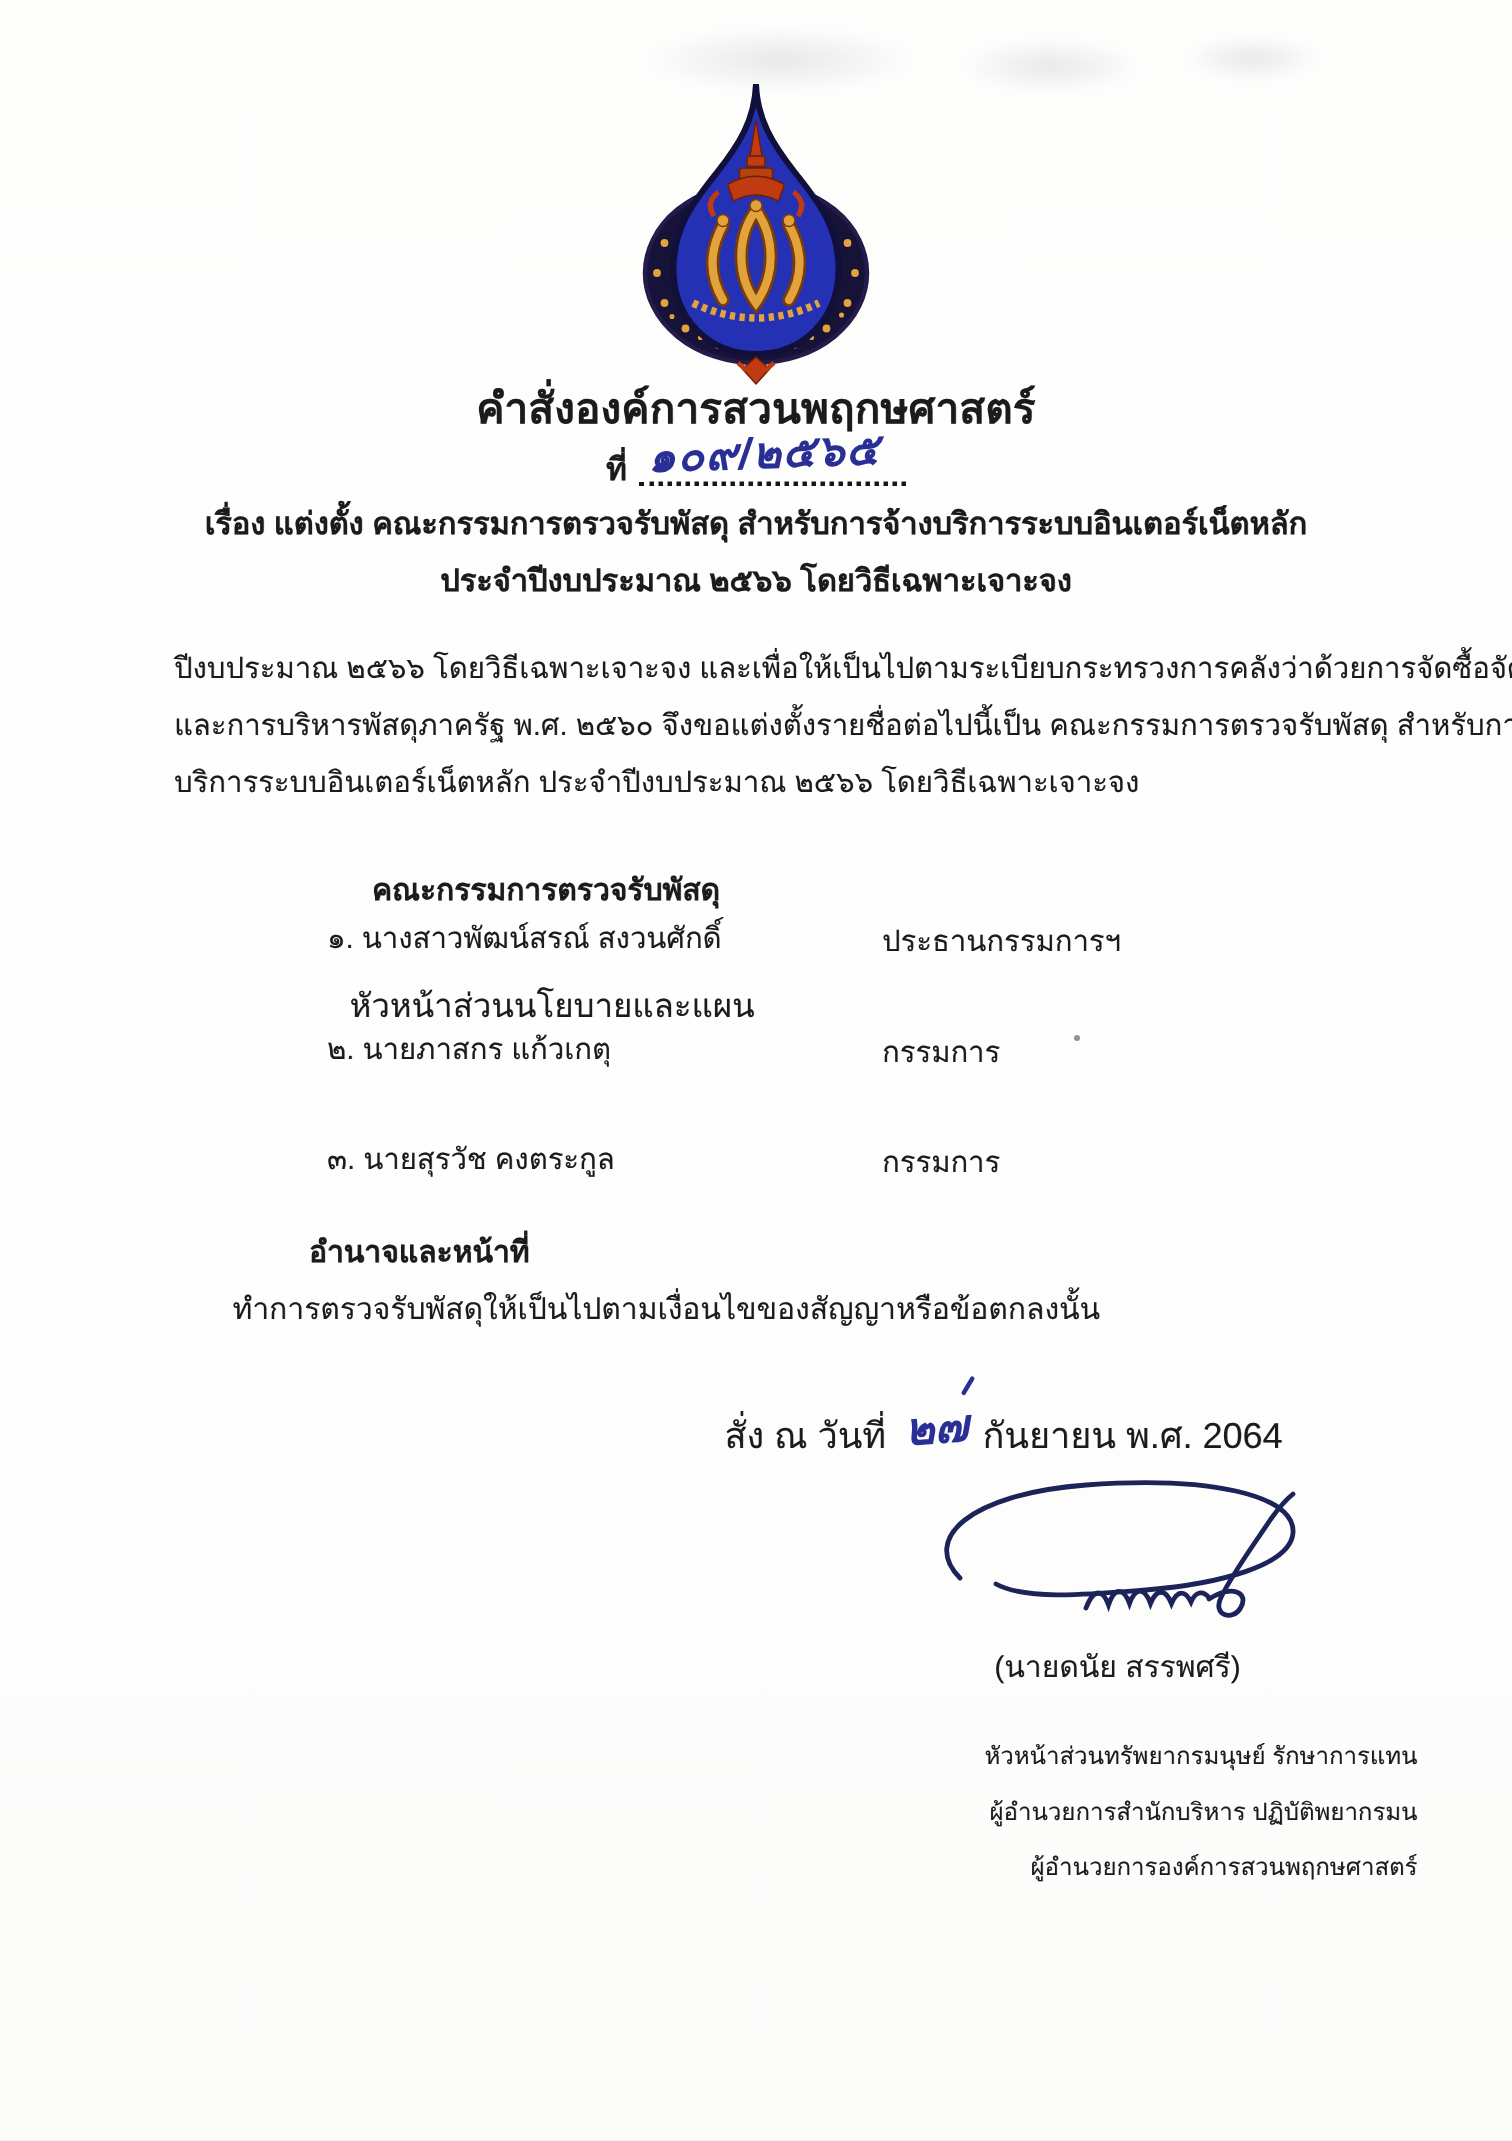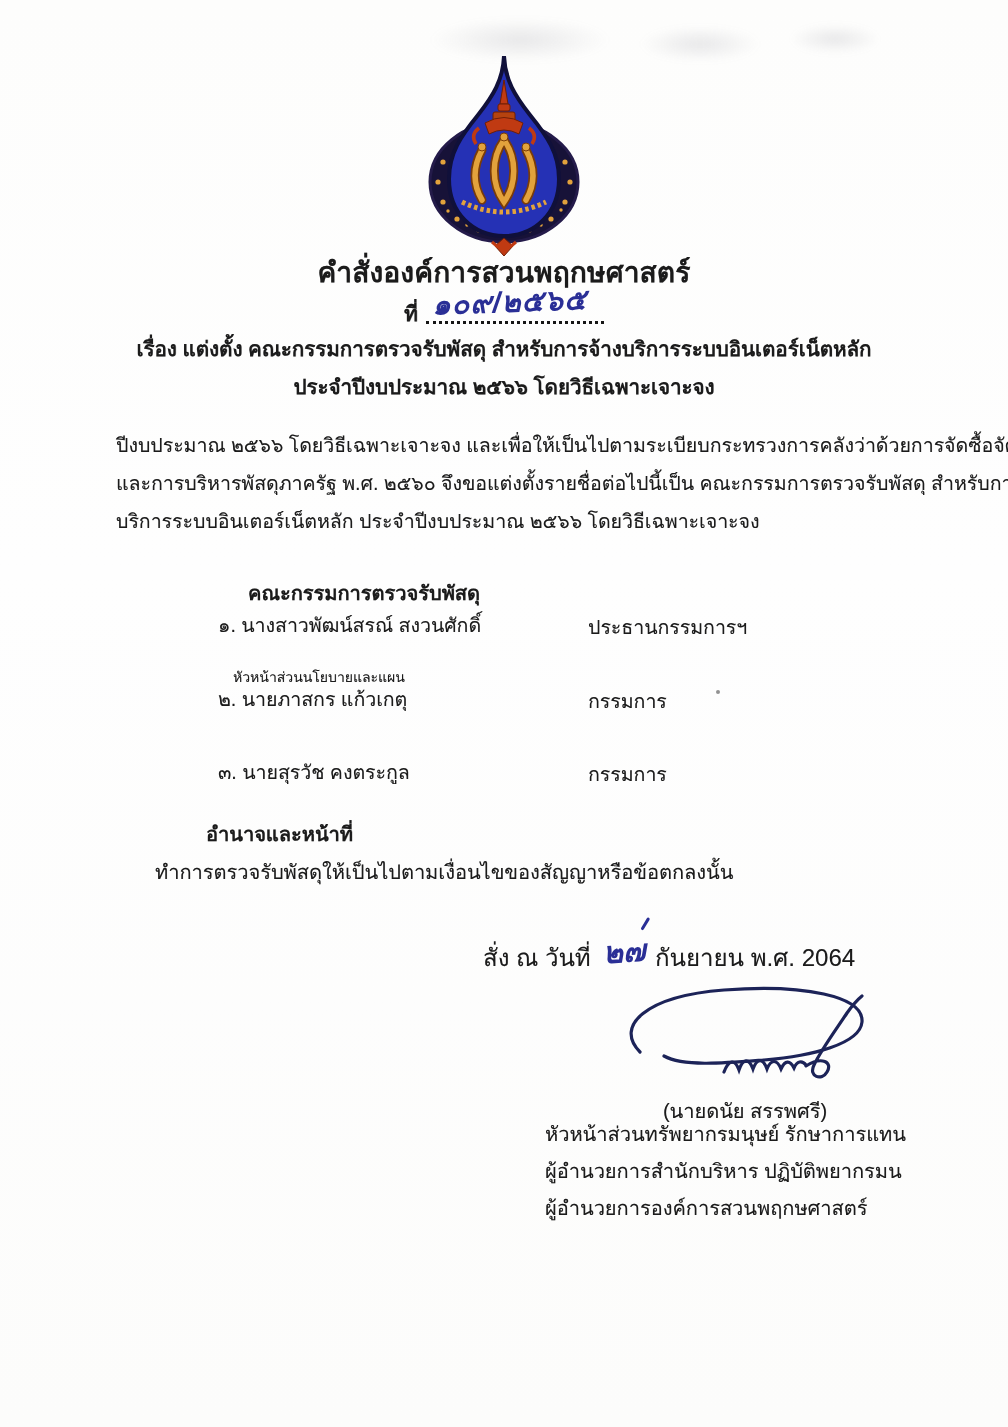--- a/index.html
+++ b/index.html
@@ -42,21 +42,21 @@
     text-shadow:.25px .25px 0 rgba(0,0,0,.3);}
   .para-line.indent{text-indent:108px;}
 
   .committee-heading{top:577px;left:208px;font-size:20px;font-weight:700;
     text-shadow:.3px .3px 0 rgba(0,0,0,.3);margin-left:40px;}
 
   .member{position:absolute;left:218px;width:680px;}
   .member .name-row{position:relative;font-size:19.5px;font-weight:500;white-space:nowrap;
     text-shadow:.25px .25px 0 rgba(0,0,0,.3);}
   .member .role{position:absolute;left:370px;top:2px;font-size:19.5px;font-weight:500;}
-  .member .position-row{margin-top:25px;margin-left:15px;font-size:14px;font-weight:500;
+  .member .position-row{margin-top:12px;margin-left:15px;font-size:22px;font-weight:500;
     white-space:nowrap;text-shadow:.25px .25px 0 rgba(0,0,0,.3);}
   .member1{top:610px;}
   .member2{top:684px;}
   .member3{top:757px;}
 
   .duty-heading{top:818px;left:206px;font-size:20px;font-weight:700;
     text-shadow:.3px .3px 0 rgba(0,0,0,.3);}
   .duty-text{top:856px;left:155px;font-size:20px;font-weight:500;white-space:nowrap;
     text-shadow:.25px .25px 0 rgba(0,0,0,.3);}
 
@@ -64,22 +64,22 @@
   .date-part{font-size:24px;font-weight:500;line-height:1.3;
     text-shadow:.25px .25px 0 rgba(0,0,0,.3);}
   .hand-day{font-size:30px;font-weight:600;color:#2a2f96;font-style:italic;
     margin:0 10px -2px 12px;transform:rotate(-4deg);position:relative;}
   .hand-day .flick{position:absolute;right:-9px;top:-4px;width:14px;height:2.5px;
     background:#2a2f96;transform:rotate(-55deg);border-radius:2px;}
 
   .signature-svg{top:980px;left:606px;}
   .signer-name{top:1083px;left:555px;width:380px;text-align:center;
     font-size:20px;font-weight:500;text-shadow:.25px .25px 0 rgba(0,0,0,.3);margin-top:12px;}
-  .signer-title{left:545px;width:400px;text-align:left;font-size:20px;font-weight:500;
-    white-space:nowrap;text-shadow:.25px .25px 0 rgba(0,0,0,.3);}
+  .signer-title{left:545px;width:400px;text-align:right;font-size:16px;font-weight:500;
+    white-space:nowrap;text-shadow:.25px .25px 0 rgba(0,0,0,.3);margin-top:40px;}
   .t1{top:1118px;}
   .t2{top:1155px;}
   .t3{top:1192px;}
 
   .emblem{top:52px;left:50%;transform:translateX(-50%);}
 
   .artifact-dot{position:absolute;left:716px;top:690px;width:4px;height:4px;
     border-radius:50%;background:#4a4a4a;opacity:.6;}
 </style>
 </head>

